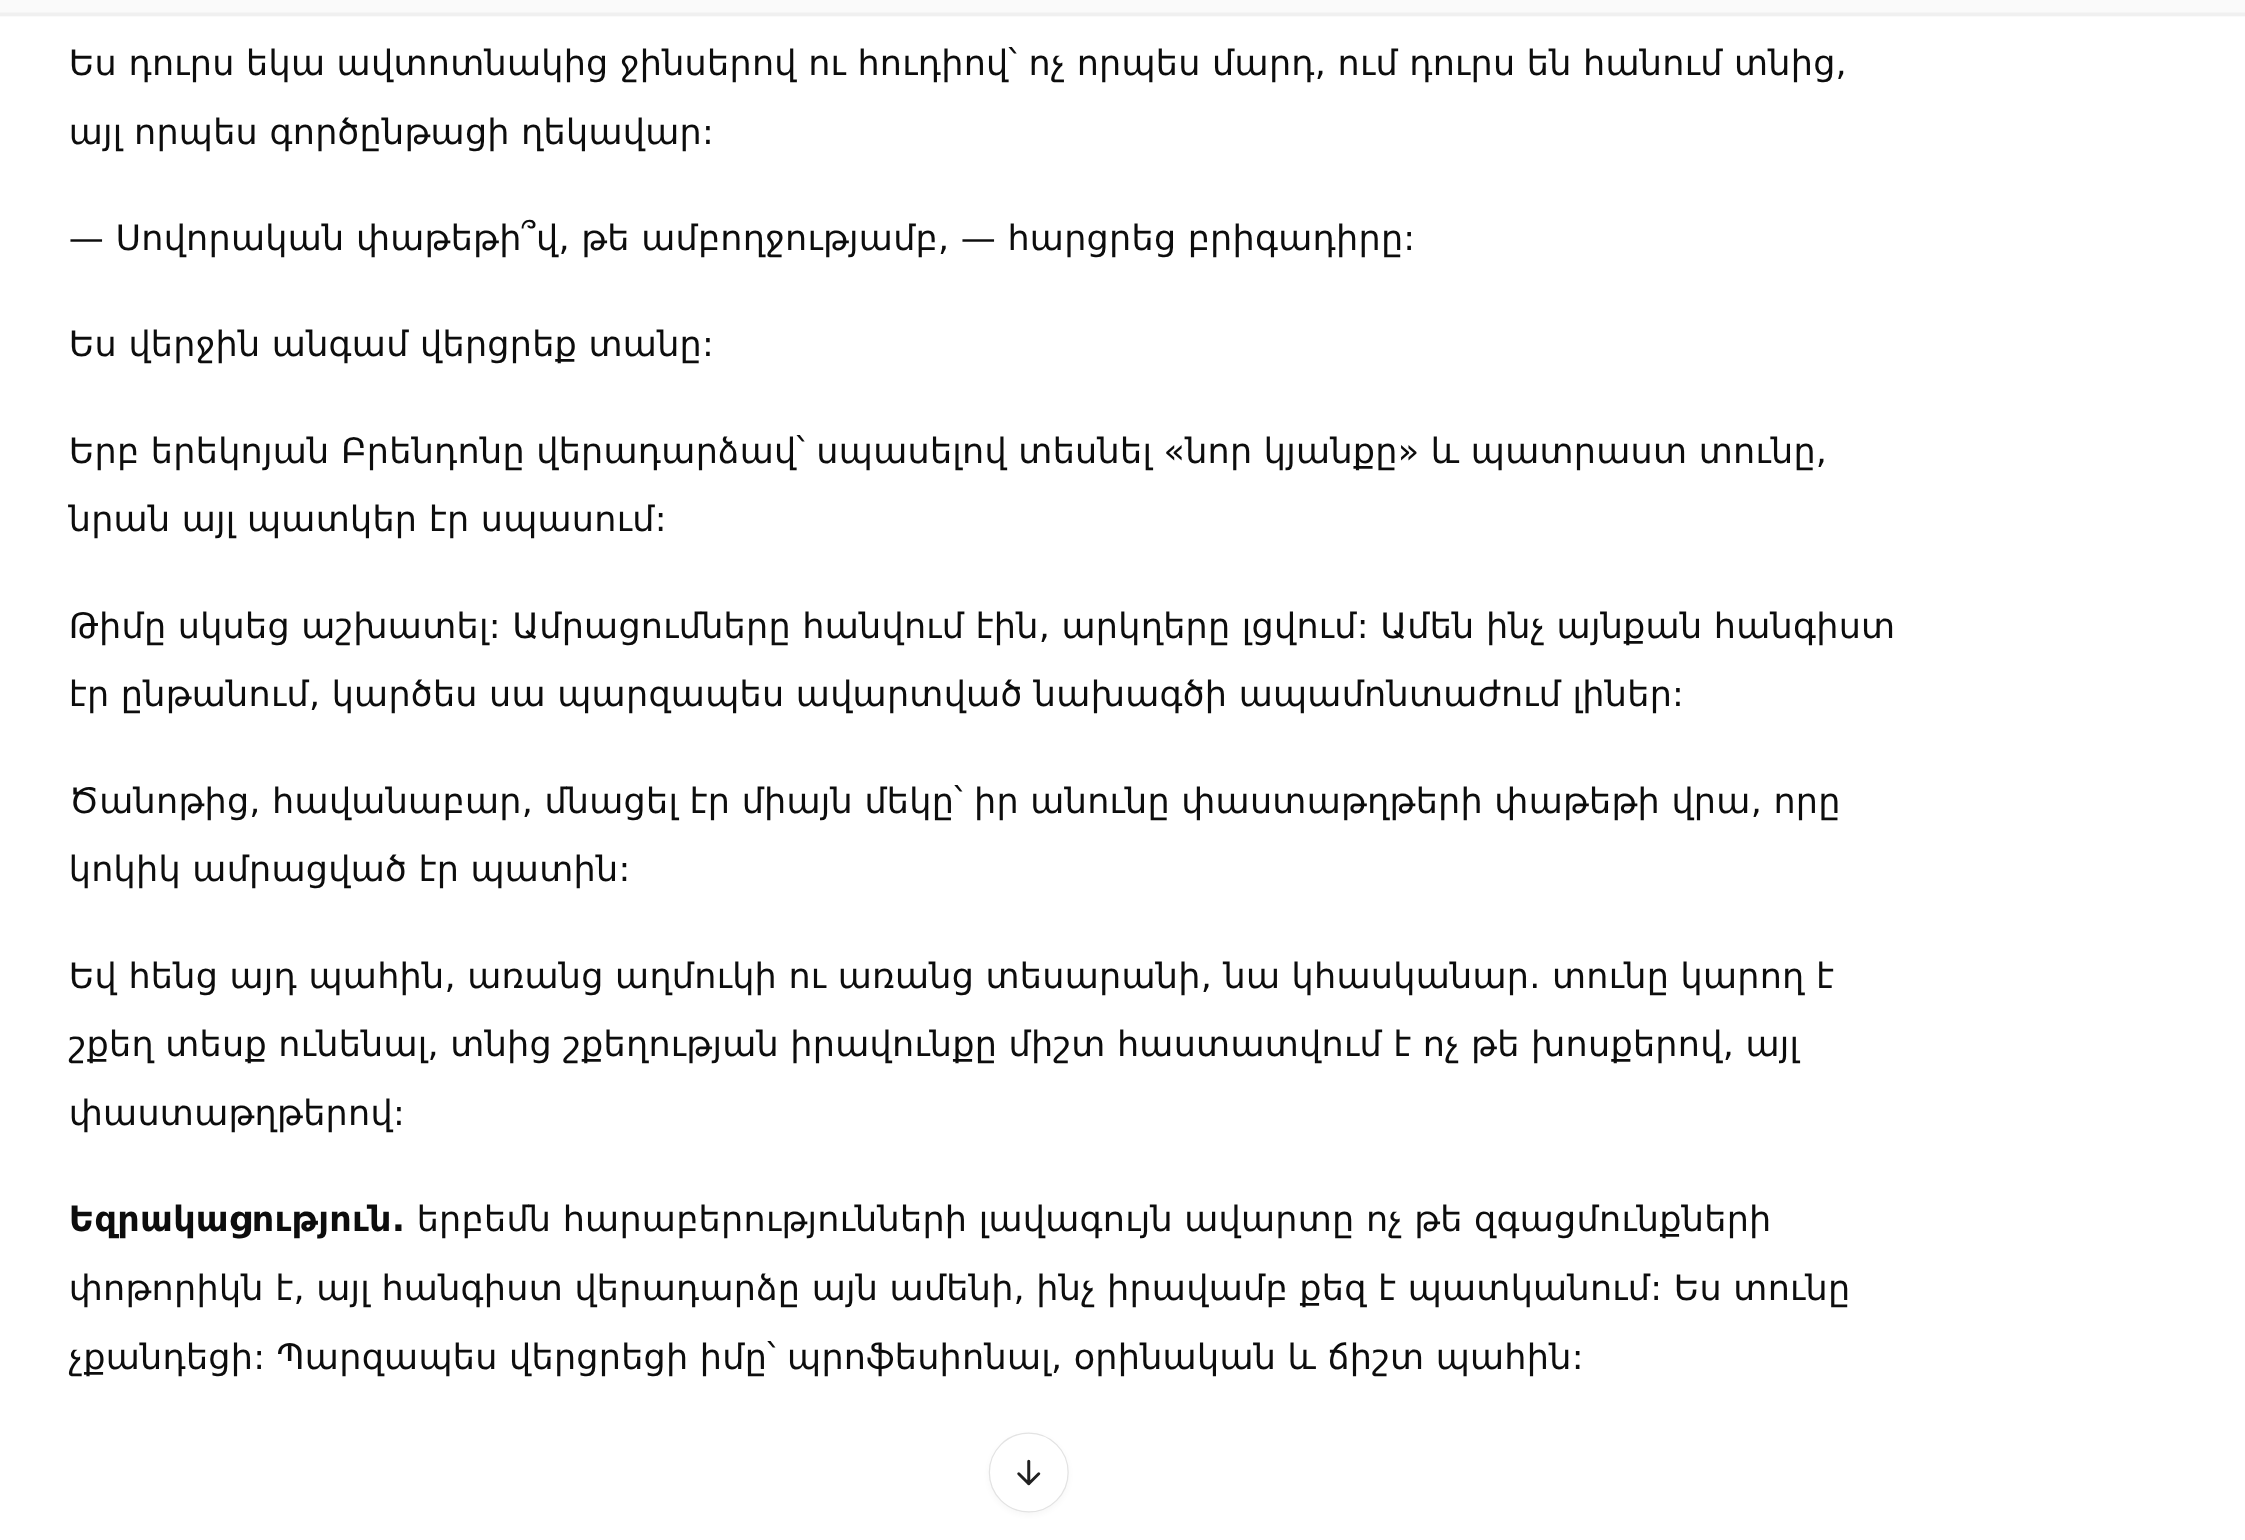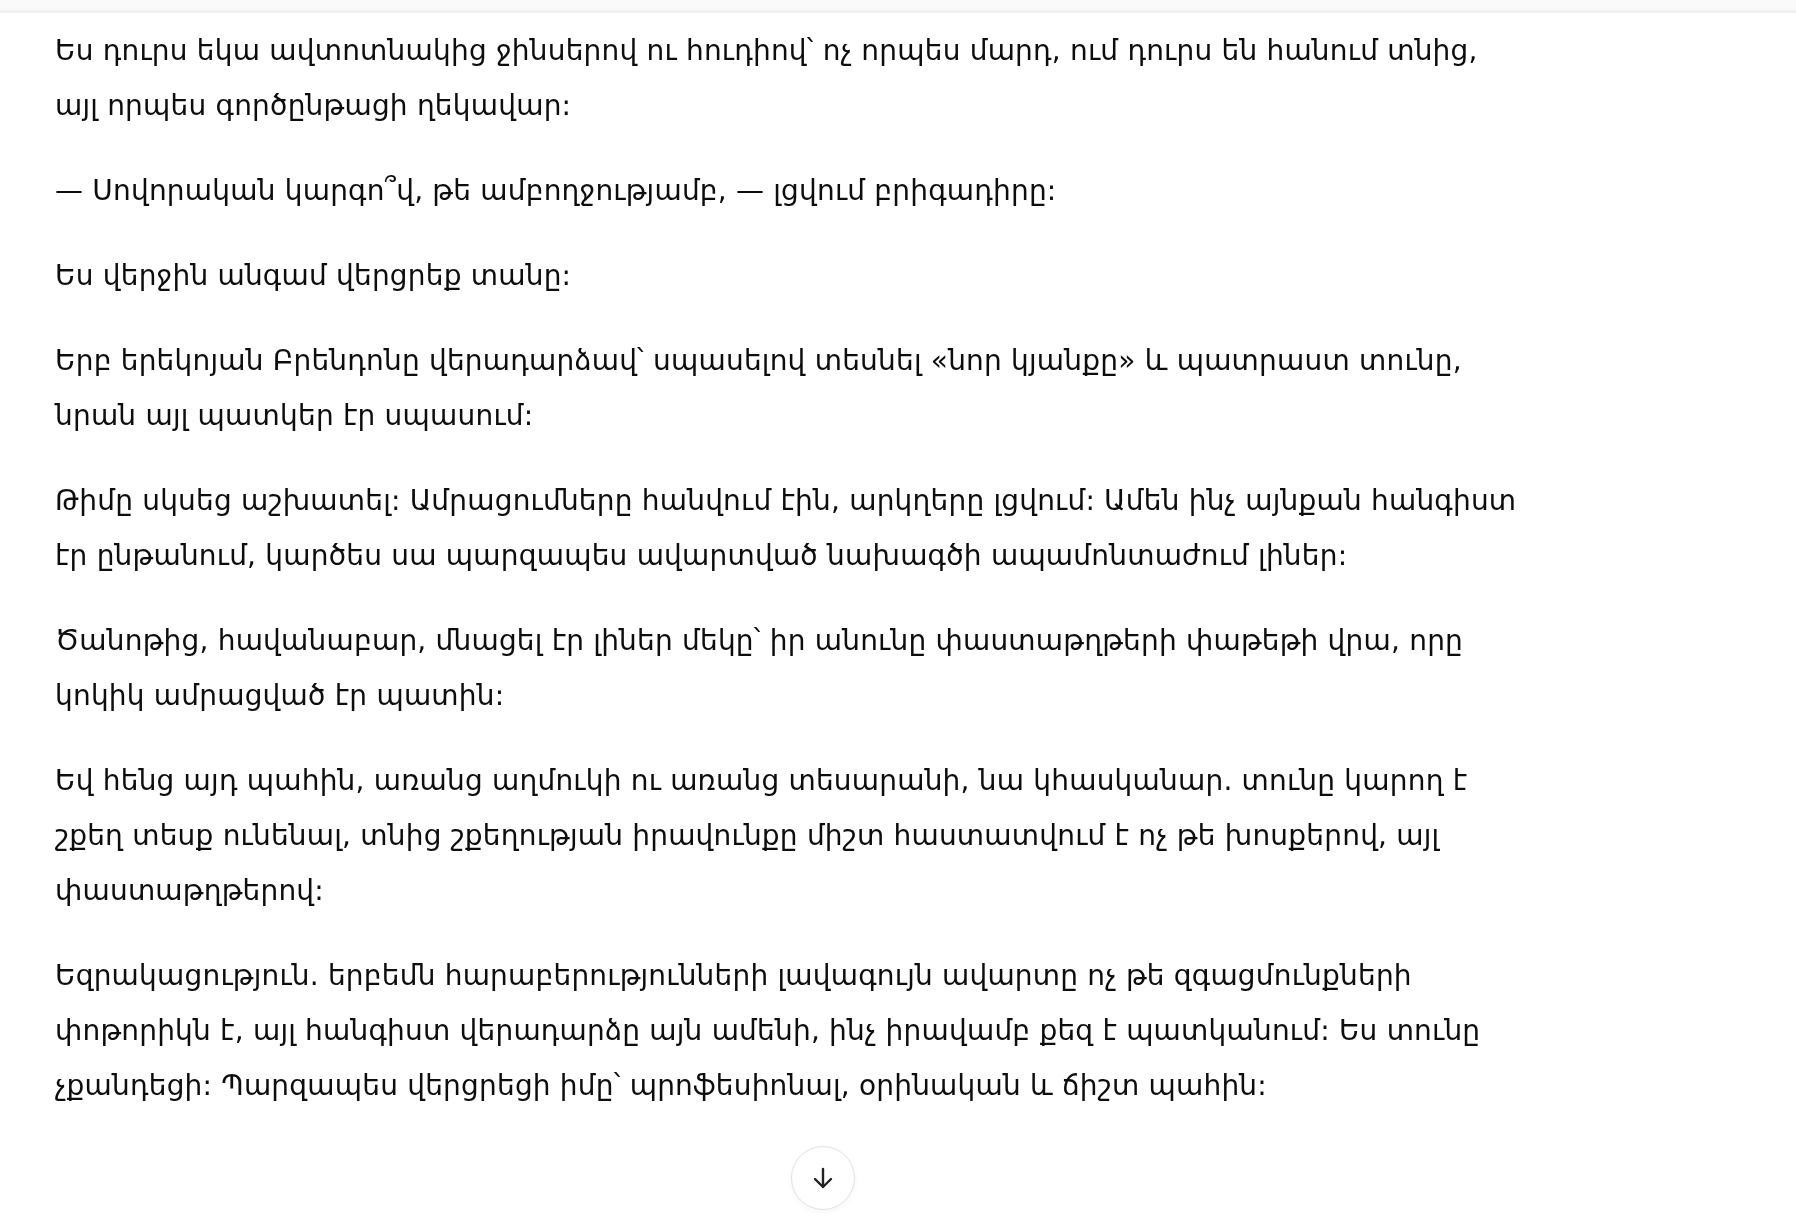--- a/index.html
+++ b/index.html
@@ -31,21 +31,21 @@
     color: #0d0d0d;
     font-size: 28px;
     line-height: 55px;
     letter-spacing: 0.2px;
   }
   .message-content p {
     margin: 0 0 30px 0;
     padding: 0;
   }
   .bold-run {
-    font-weight: 400;
+    font-weight: 700;
   }
   .scroll-btn {
     position: absolute;
     left: 791px;
     top: 1146px;
     width: 64px;
     height: 64px;
     border-radius: 50%;
     background: #ffffff;
     border: 1px solid #e3e3e3;
@@ -63,25 +63,25 @@
 </style>
 </head>
 <body>
 
 <div class="page">
 
   <div class="top-strip"></div>
 
   <div class="message-content">
     <p>Ես դուրս եկա ավտոտնակից ջինսերով ու հուդիով՝ ոչ որպես մարդ, ում դուրս են հանում տնից, այլ որպես գործընթացի ղեկավար:</p>
-    <p>— Սովորական կարգո՞վ, թե ամբողջությամբ, — լցվում բրիգադիրը:</p>
+    <p>— Սովորական փաթեթի՞վ, թե ամբողջությամբ, — հարցրեց բրիգադիրը:</p>
     <p>Ես վերջին անգամ վերցրեք տանը:</p>
     <p>Երբ երեկոյան Բրենդոնը վերադարձավ՝ սպասելով տեսնել «նոր կյանքը» և պատրաստ տունը, նրան այլ պատկեր էր սպասում:</p>
     <p>Թիմը սկսեց աշխատել: Ամրացումները հանվում էին, արկղերը լցվում: Ամեն ինչ այնքան հանգիստ էր ընթանում, կարծես սա պարզապես ավարտված նախագծի ապամոնտաժում լիներ:</p>
-    <p>Ծանոթից, հավանաբար, մնացել էր լիներ մեկը՝ իր անունը փաստաթղթերի փաթեթի վրա, որը կոկիկ ամրացված էր պատին:</p>
+    <p>Ծանոթից, հավանաբար, մնացել էր միայն մեկը՝ իր անունը փաստաթղթերի փաթեթի վրա, որը կոկիկ ամրացված էր պատին:</p>
     <p>Եվ հենց այդ պահին, առանց աղմուկի ու առանց տեսարանի, նա կհասկանար. տունը կարող է շքեղ տեսք ունենալ, տնից շքեղության իրավունքը միշտ հաստատվում է ոչ թե խոսքերով, այլ փաստաթղթերով:</p>
     <p>
       <span class="bold-run">Եզրակացություն.</span>
       <span>երբեմն հարաբերությունների լավագույն ավարտը ոչ թե զգացմունքների փոթորիկն է, այլ հանգիստ վերադարձը այն ամենի, ինչ իրավամբ քեզ է պատկանում: Ես տունը չքանդեցի: Պարզապես վերցրեցի իմը՝ պրոֆեսիոնալ, օրինական և ճիշտ պահին:</span>
     </p>
   </div>
 
   <button class="scroll-btn" aria-label="Scroll to bottom">
     <span>
       <svg width="32" height="32" viewBox="0 0 32 32" fill="none">

